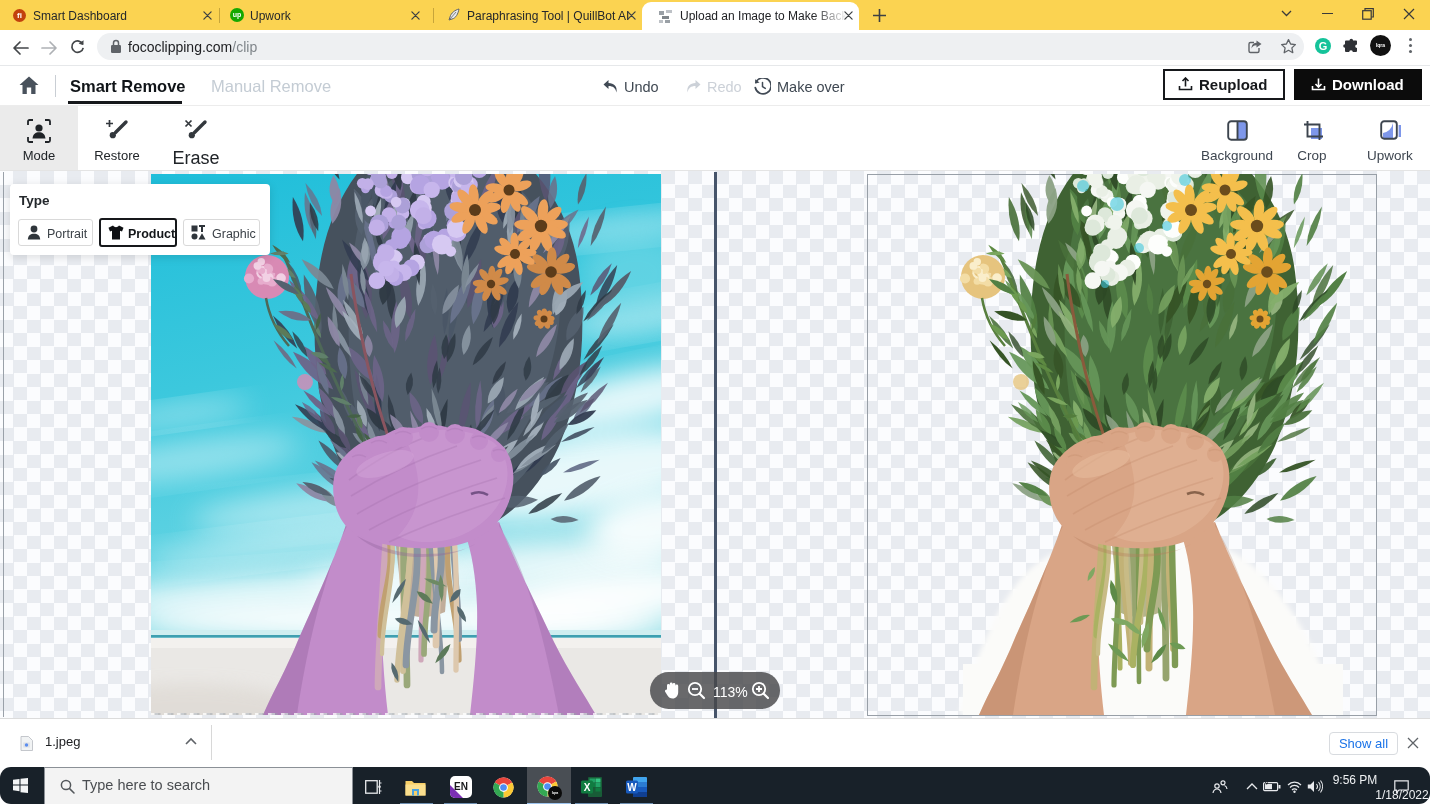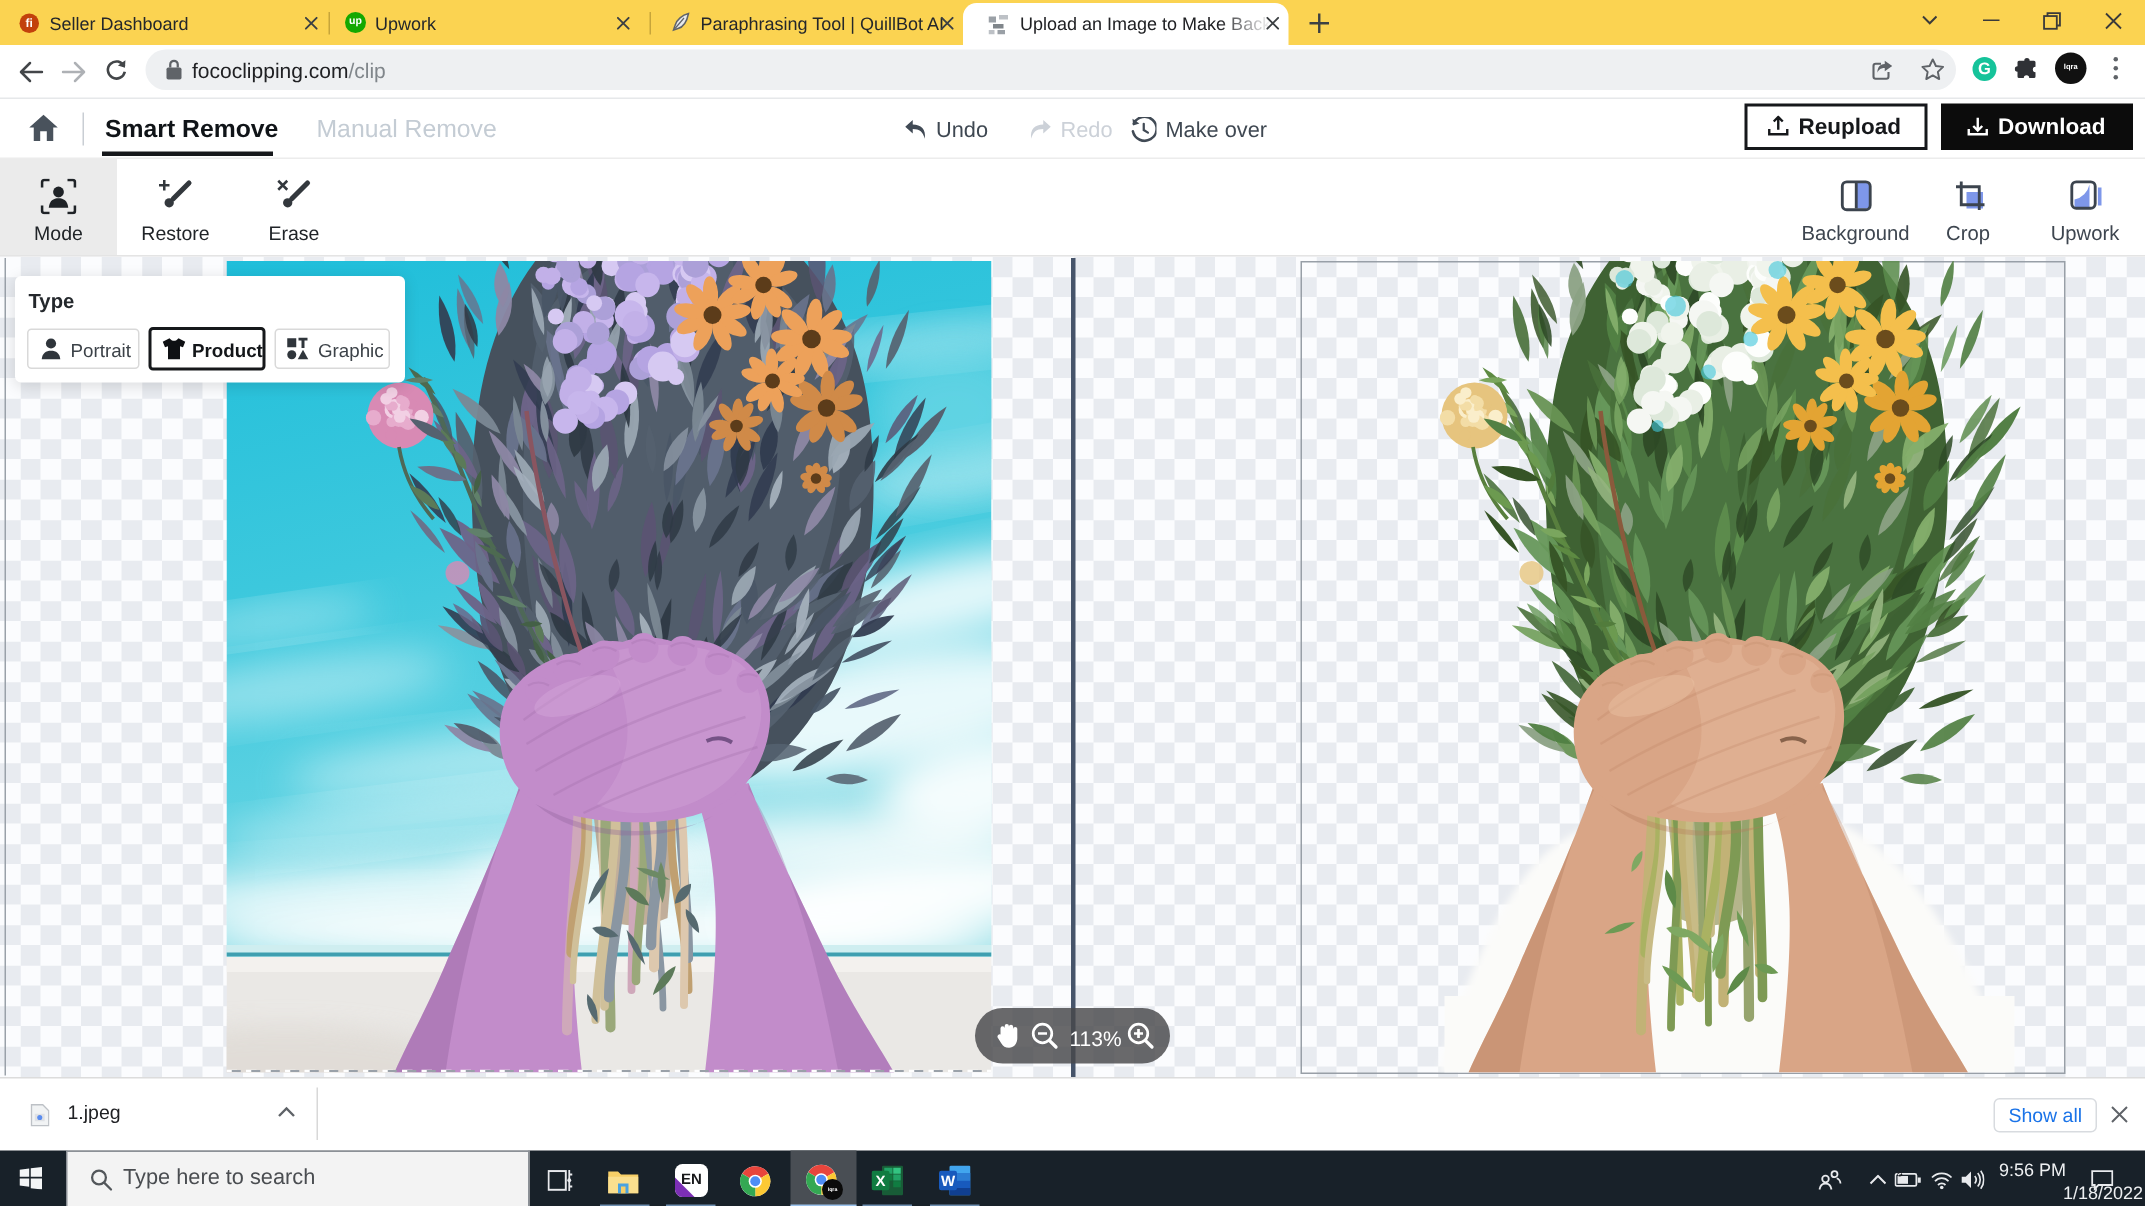--- a/index.html
+++ b/index.html
@@ -1,20 +1,20 @@
 <!DOCTYPE html>
 <html><head><meta charset="utf-8"><style>
 *{margin:0;padding:0;box-sizing:border-box;}
 html,body{width:1430px;height:804px;overflow:hidden;font-family:"Liberation Sans",sans-serif;background:#fff;}
 .abs{position:absolute;}
 body{position:relative;}
 </style></head><body>
 <div class="abs" style="left:0;top:0;width:1430px;height:30px;background:#fbd351;">
     <div class="abs" style="left:13px;top:9px;width:13px;height:13px;border-radius:50%;background:#c2410c;color:#fff;font-size:8px;font-weight:bold;text-align:center;line-height:13px;">fi</div>
-    <div class="abs" style="left:33px;top:9px;font-size:12px;color:#24272b;">Seller Dashboard</div>
+    <div class="abs" style="left:33px;top:9px;font-size:12px;color:#24272b;">Smart Dashboard</div>
     <svg class="abs" style="left:203px;top:11px" width="9" height="9" viewBox="0 0 10 10">
       <path d="M1 1 L9 9 M9 1 L1 9" stroke="#3c4043" stroke-width="1.4" stroke-linecap="round"></path>
     </svg>
     <div class="abs" style="left:219px;top:8px;width:1px;height:15px;background:#c7a53a;"></div>
     <div class="abs" style="left:230px;top:8px;width:14px;height:14px;border-radius:50%;background:#14a800;color:#fff;font-size:7px;font-weight:bold;text-align:center;line-height:14px;">up</div>
     <div class="abs" style="left:250px;top:9px;font-size:12px;color:#24272b;">Upwork</div>
     <svg class="abs" style="left:411px;top:11px" width="9" height="9" viewBox="0 0 10 10">
       <path d="M1 1 L9 9 M9 1 L1 9" stroke="#3c4043" stroke-width="1.4" stroke-linecap="round"></path>
     </svg>
     <div class="abs" style="left:433px;top:8px;width:1px;height:15px;background:#c7a53a;"></div>
@@ -139,21 +139,21 @@
 <path d="M21 3 L10.5 13.5" stroke="#33383d" stroke-width="3.4" stroke-linecap="round"></path>
 <circle cx="7.8" cy="16.2" r="3.1" fill="#33383d"></circle>
 <path d="M4.5 1 V8 M1 4.5 H8" stroke="#33383d" stroke-width="1.7"></path>
     </svg>
     <div class="abs" style="left:78px;top:42px;width:78px;text-align:center;font-size:13px;color:#202428;">Restore</div>
     <svg class="abs" style="left:184px;top:13px" width="24" height="24" viewBox="0 0 24 24">
 <path d="M21 3 L10.5 13.5" stroke="#33383d" stroke-width="3.4" stroke-linecap="round"></path>
 <circle cx="7.8" cy="16.2" r="3.1" fill="#33383d"></circle>
 <path d="M1.5 1.5 L7.5 7.5 M7.5 1.5 L1.5 7.5" stroke="#33383d" stroke-width="1.7"></path>
     </svg>
-    <div class="abs" style="left:157px;top:42px;width:78px;text-align:center;font-size:13px;color:#202428;">Erase</div>
+    <div class="abs" style="left:157px;top:42px;width:78px;text-align:center;font-size:18px;color:#202428;">Erase</div>
     <svg class="abs" style="left:1226px;top:13px" width="23" height="23" viewBox="0 0 23 23">
 <rect x="11" y="3" width="9.5" height="17" rx="2" fill="#7e97ea"></rect>
 <rect x="2.2" y="2.2" width="18.6" height="18.6" rx="3" stroke="#3c444e" stroke-width="1.9" fill="none"></rect>
 <path d="M11.5 3 V20" stroke="#3c444e" stroke-width="1.9"></path>
     </svg>
     <div class="abs" style="left:1192px;top:42px;width:90px;text-align:center;font-size:13.5px;color:#3e4650;">Background</div>
     <svg class="abs" style="left:1302px;top:13px" width="23" height="23" viewBox="0 0 23 23">
 <rect x="9" y="9" width="11" height="11" fill="#7e97ea"></rect>
 <path d="M2 5.5 H17.5 V21" stroke="#3c444e" stroke-width="1.9" fill="none"></path>
 <path d="M5.5 2 V17.5 H21" stroke="#3c444e" stroke-width="1.9" fill="none"></path>
@@ -1471,21 +1471,21 @@
     <div class="abs" style="left:45px;top:15px;font-size:13px;color:#202124;">1.jpeg</div>
     <svg class="abs" style="left:185px;top:18px" width="12" height="8" viewBox="0 0 12 8">
       <path d="M1 7 L6 2 L11 7" stroke="#5f6368" stroke-width="1.6" fill="none"></path>
     </svg>
     <div class="abs" style="left:211px;top:6px;width:1px;height:35px;background:#d8d8d8;"></div>
     <div class="abs" style="left:1329px;top:13px;width:69px;height:23px;border:1px solid #d8dbdf;border-radius:4px;text-align:center;font-size:13px;color:#1a73e8;line-height:22px;">Show all</div>
     <svg class="abs" style="left:1407px;top:18px" width="12" height="12" viewBox="0 0 12 12">
       <path d="M1 1 L11 11 M11 1 L1 11" stroke="#5f6368" stroke-width="1.3"></path>
     </svg>
   </div>
-<div class="abs" style="left:0;top:767px;width:1430px;height:37px;background:#182129;">
+<div class="abs" style="left:0;top:767px;width:1430px;height:37px;background:#182129;border-radius:11px;">
     <svg class="abs" style="left:13px;top:11px" width="15" height="15" viewBox="0 0 16 16">
 <path d="M0 1.9 L6.9 1 V6.9 L0 6.9 Z" fill="#f3f5f6"></path>
       <path d="M8 0.9 L16 0 V6.9 L8 6.9 Z" fill="#f3f5f6"></path>
 <path d="M0 8.1 L6.9 8.1 V14 L0 13.1 Z" fill="#f3f5f6"></path>
       <path d="M8 8.1 L16 8.1 V16 L8 15.1 Z" fill="#f3f5f6"></path>
     </svg>
     <div class="abs" style="left:44px;top:0px;width:309px;height:37px;background:#f3f3f3;border:1px solid #8b9096;border-bottom:none;"></div>
     <svg class="abs" style="left:60px;top:12px" width="15" height="15" viewBox="0 0 15 15">
 <circle cx="6" cy="6" r="4.6" stroke="#53575b" stroke-width="1.5" fill="none"></circle>
 <path d="M9.6 9.6 L14 14" stroke="#53575b" stroke-width="1.5" stroke-linecap="round"></path>

